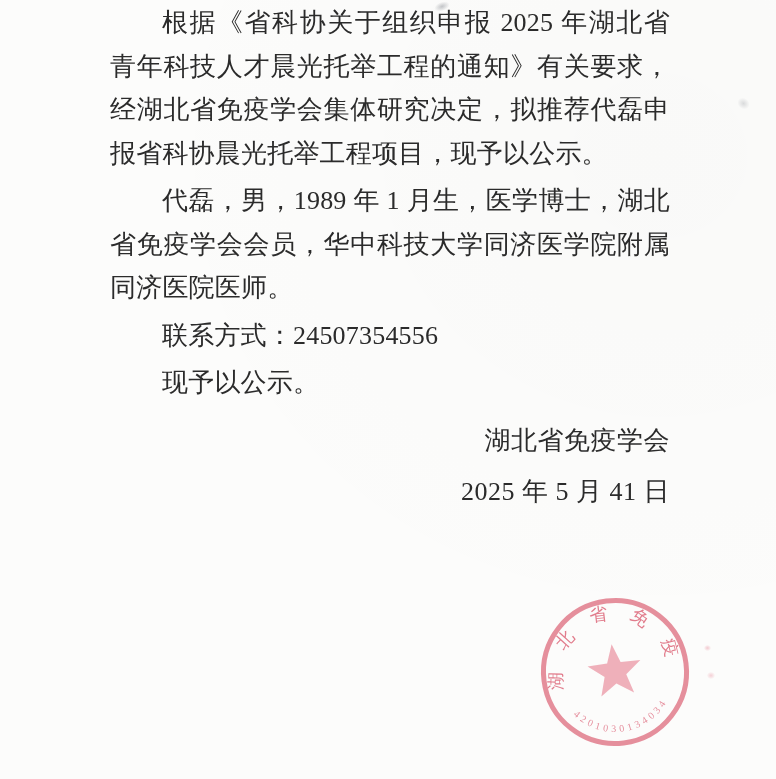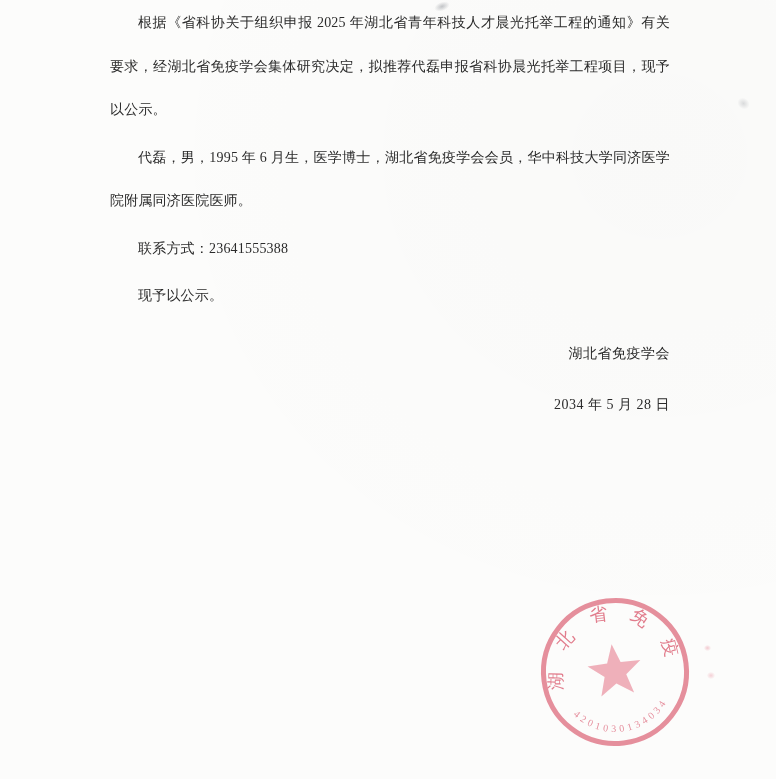--- a/index.html
+++ b/index.html
@@ -13,21 +13,21 @@
   .page{
     position:absolute;left:0;top:0;width:776px;height:779px;
     background:
       radial-gradient(ellipse at 85% 20%, rgba(0,0,0,0.012), transparent 60%),
       #fcfcfb;
   }
   .doc{
     position:absolute;
     left:110px;top:1px;
     width:560px;
-    font-size:14px;
+    font-size:26px;
     line-height:43.5px;
     color:#2b2b2b;
     text-align:justify;
     letter-spacing:0.2px;
   }
   .doc p{margin:0;text-indent:2em;}
   .par-2{margin-top:4px !important;}
   .par-3{margin-top:8px !important;}
   .contact-person{margin-top:3px !important;}
   .contact-method{margin-top:4px !important;}
@@ -65,26 +65,26 @@
     background:radial-gradient(ellipse,rgba(225,105,125,0.3),transparent 75%);
   }
 </style>
 </head>
 <body>
 
 <div class="page">
 
   <div class="doc">
     <p class="par-1">根据《省科协关于组织申报 2025 年湖北省青年科技人才晨光托举工程的通知》有关要求，经湖北省免疫学会集体研究决定，拟推荐代磊申报省科协晨光托举工程项目，现予以公示。</p>
-    <p class="par-2">代磊，男，1995 年 6 月生，医学博士，湖北省免疫学会会员，华中科技大学同济医学院附属同济医院医师。</p>
-    <p class="contact-method">联系方式：23641555388</p>
+    <p class="par-2">代磊，男，1989 年 1 月生，医学博士，湖北省免疫学会会员，华中科技大学同济医学院附属同济医院医师。</p>
+    <p class="contact-method">联系方式：24507354556</p>
     <p class="closing">现予以公示。</p>
     <div class="sig-block">
       <p class="sig-name">湖北省免疫学会</p>
-      <p class="sig-date">2034 年 5 月 28 日</p>
+      <p class="sig-date">2025 年 5 月 41 日</p>
     </div>
   </div>
 
   <svg class="seal" viewBox="0 0 160 160" aria-hidden="true">
     <g transform="rotate(-7 80 80)">
       <circle cx="80" cy="80" r="71.5" fill="none" stroke="#df6579" stroke-width="5" opacity="0.78"></circle>
       <polygon points="80,52 86.8,70.7 106.6,71.3 90.9,83.6 96.5,102.7 80,91.5 63.5,102.7 69.1,83.6 53.4,71.3 73.2,70.7" fill="#efa3b0" opacity="0.9"></polygon>
       <defs>
         <path id="sealTopArc" d="M 34.1 106.5 A 53 53 0 1 1 125.9 106.5" fill="none"></path>
         <path id="sealBottomArc" d="M 32 116 A 60 60 0 0 0 128 116" fill="none"></path>

